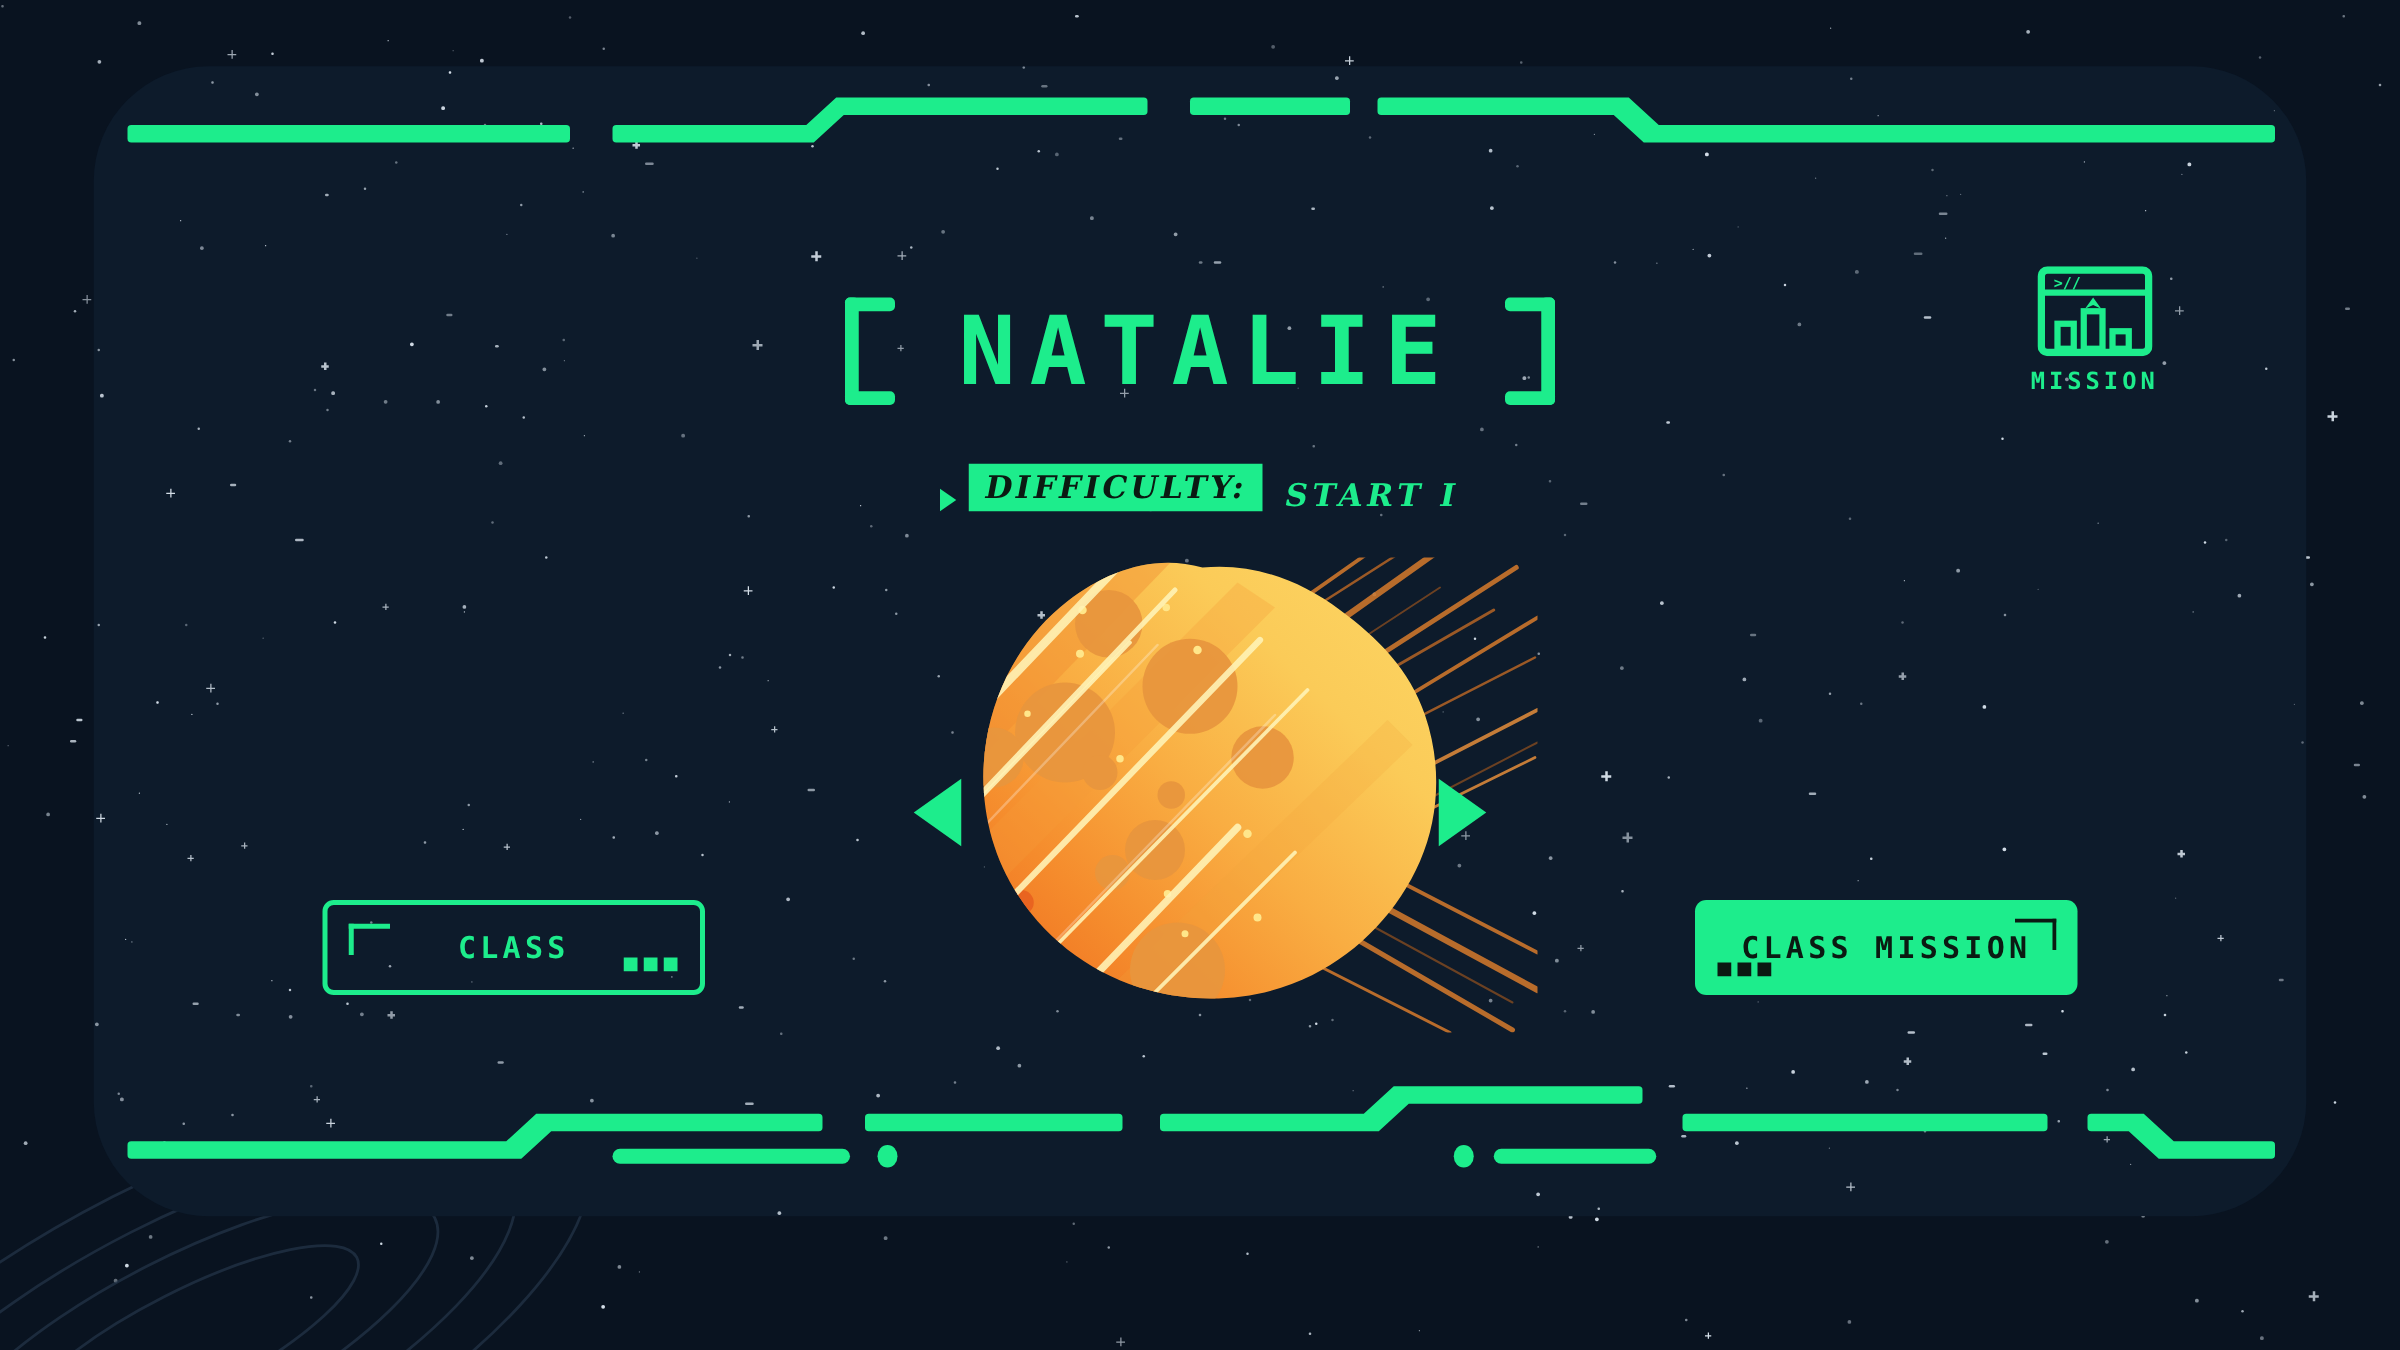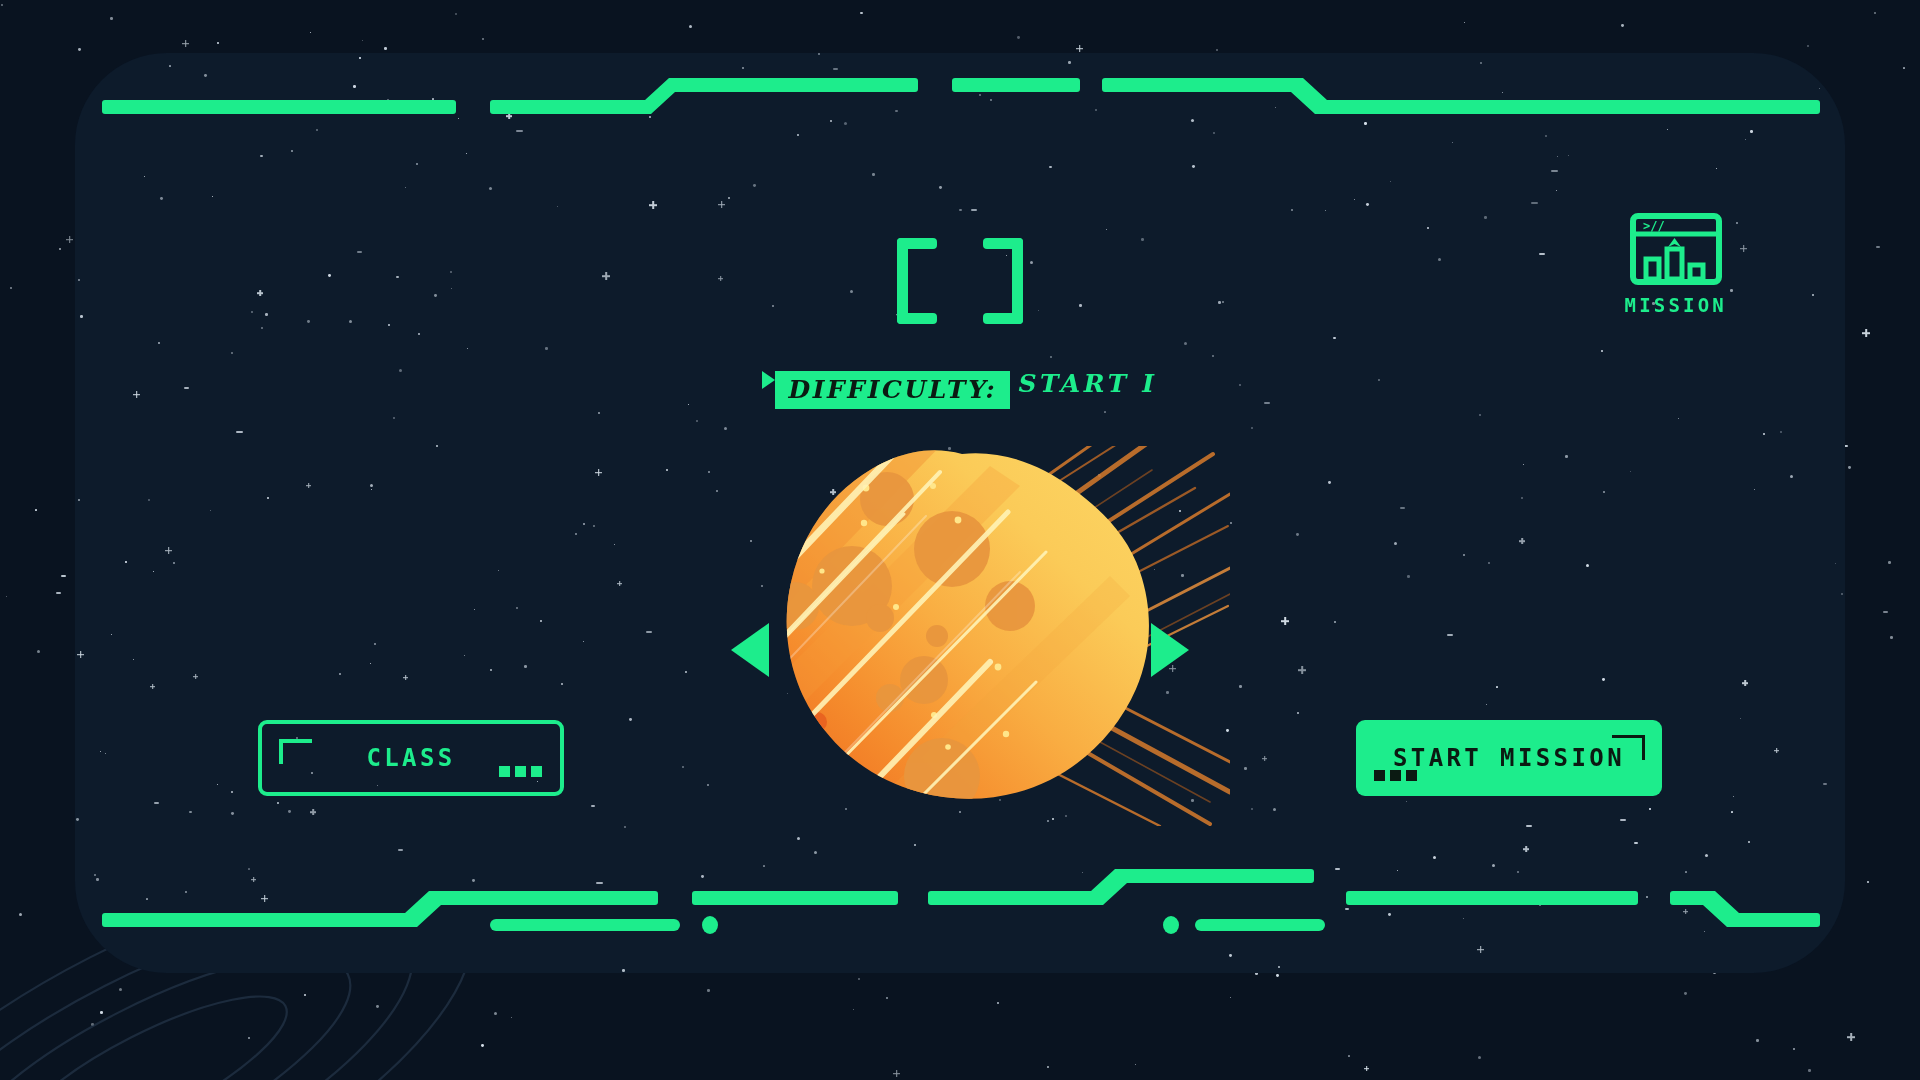--- a/index.html
+++ b/index.html
@@ -55,21 +55,21 @@
   #titleText {
     font-family:"DejaVu Sans Mono", monospace;
     font-weight:700; font-size:76px; letter-spacing:11px;
     color:#1ded8c; line-height:86px; white-space:nowrap;
     text-indent:11px;
   }
 
   
   #difficultyRow {
     position:absolute; left:0; right:0; top:318px;
-    display:flex; align-items:flex-start; justify-content:center; gap:0;
+    display:flex; align-items:flex-end; justify-content:center; gap:10px;
   }
   #diffCaret {
     width:0; height:0; border-left:13px solid #1ded8c;
     border-top:9px solid transparent; border-bottom:9px solid transparent;
   }
   #diffLabel {
     background:#1ded8c; color:#0b1a12;
     font-family:"DejaVu Serif", serif; font-style:italic; font-weight:700;
     font-size:25px; letter-spacing:2.6px;
     padding:6px 13px 7px 13px; line-height:1;
@@ -922,20 +922,21 @@
         <rect x="1120" y="866" width="130" height="12" rx="6"></rect>
       </g>
     </svg>
 
     <div id="titleRow">
       <span class="bracket l">
           <i></i>
           <i></i>
           <i></i>
         </span>
+      <span id="titleText">NATALIE</span>
       <span class="bracket r">
           <i></i>
           <i></i>
           <i></i>
         </span>
     </div>
 
     <div id="difficultyRow">
       <span id="diffCaret"></span>
       <span id="diffLabel">DIFFICULTY:</span>
@@ -966,21 +967,21 @@
           <b></b>
           <b></b>
         </span>
     </div>
 
     <div class="btn" id="startBtn">
       <span class="corner" id="startCorner">
           <i></i>
           <i></i>
         </span>
-      <span>START MISSION</span>
+      <span>CLASS MISSION</span>
       <span class="dots" id="startDots">
           <b></b>
           <b></b>
           <b></b>
         </span>
     </div>
   </div>
 </div>
 
 </body></html>

